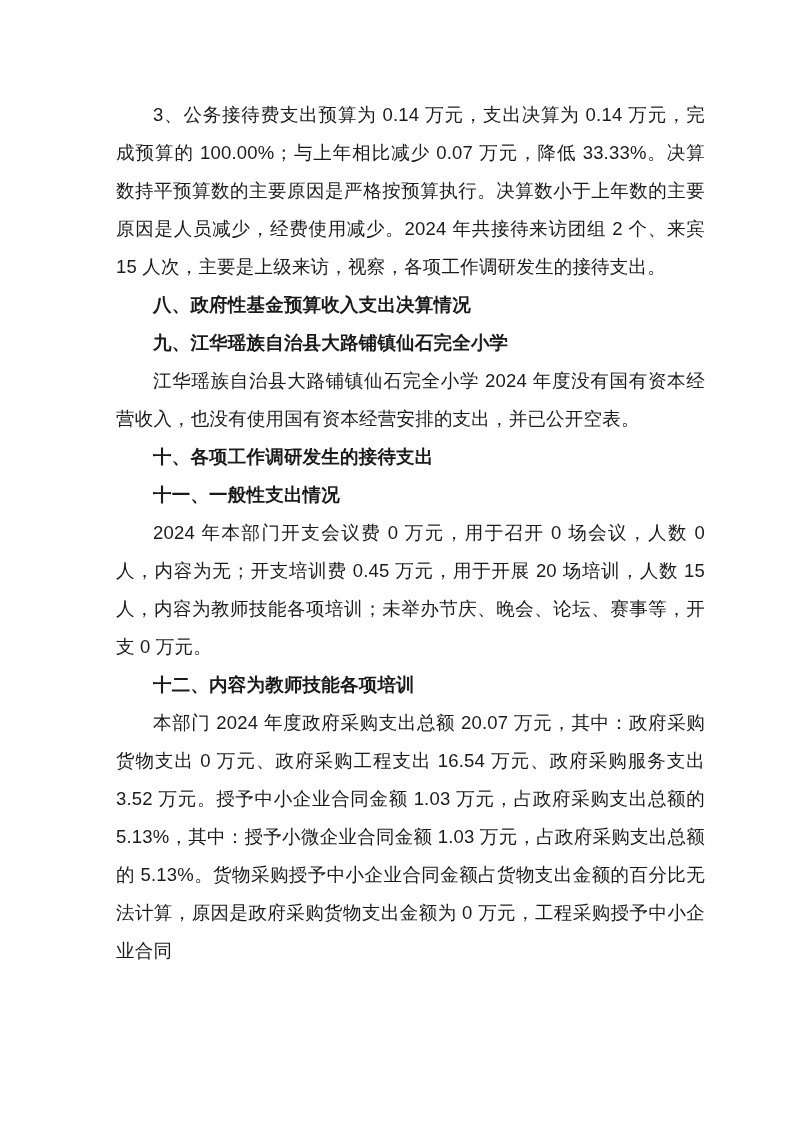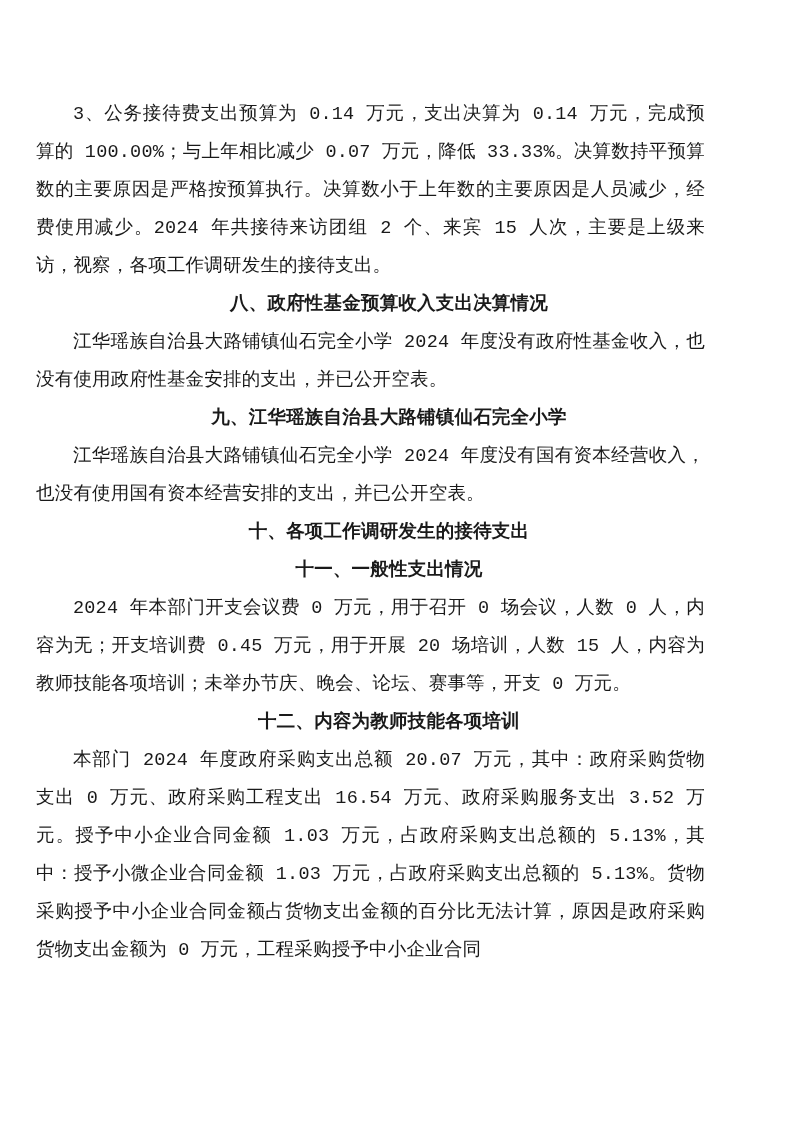--- a/index.html
+++ b/index.html
@@ -7,57 +7,56 @@
     padding: 0;
     background: #f0f0f0;
   }
   .page {
     width: 793px;
     height: 1122px;
     background: #ffffff;
     margin: 0 auto;
     position: relative;
     box-sizing: border-box;
-    padding: 96px 88px 80px 36px;
-    font-family: Liberation Mono, monospace;
+    padding: 96px 88px 80px 116px;
+    font-family: Liberation Sans, sans-serif;
     color: #1a1a1a;
     overflow: hidden;
   }
   .doc-body {
     font-size: 18.5px;
     line-height: 38px;
   }
   p.para {
     margin: 0;
     text-indent: 2em;
     text-align: justify;
     text-justify: inter-ideograph;
     letter-spacing: 0.2px;
   }
   h2.heading {
     margin: 0;
     font-size: 18.5px;
     line-height: 38px;
     font-weight: bold;
     text-indent: 2em;
-    text-align: center;
+    text-align: left;
     letter-spacing: 0.2px;
   }
 </style>
 </head>
 <body>
 
 <div class="page">
   <div class="doc-body">
 
     <p class="para">3、公务接待费支出预算为 0.14 万元，支出决算为 0.14 万元，完成预算的 100.00%；与上年相比减少 0.07 万元，降低 33.33%。决算数持平预算数的主要原因是严格按预算执行。决算数小于上年数的主要原因是人员减少，经费使用减少。2024 年共接待来访团组 2 个、来宾 15 人次，主要是上级来访，视察，各项工作调研发生的接待支出。</p>
 
     <h2 class="heading">八、政府性基金预算收入支出决算情况</h2>
 
-    <p class="para">江华瑶族自治县大路铺镇仙石完全小学 2024 年度没有政府性基金收入，也没有使用政府性基金安排的支出，并已公开空表。</p>
 
     <h2 class="heading">九、江华瑶族自治县大路铺镇仙石完全小学</h2>
 
     <p class="para">江华瑶族自治县大路铺镇仙石完全小学 2024 年度没有国有资本经营收入，也没有使用国有资本经营安排的支出，并已公开空表。</p>
 
     <h2 class="heading">十、各项工作调研发生的接待支出</h2>
 
 
     <h2 class="heading">十一、一般性支出情况</h2>
 

